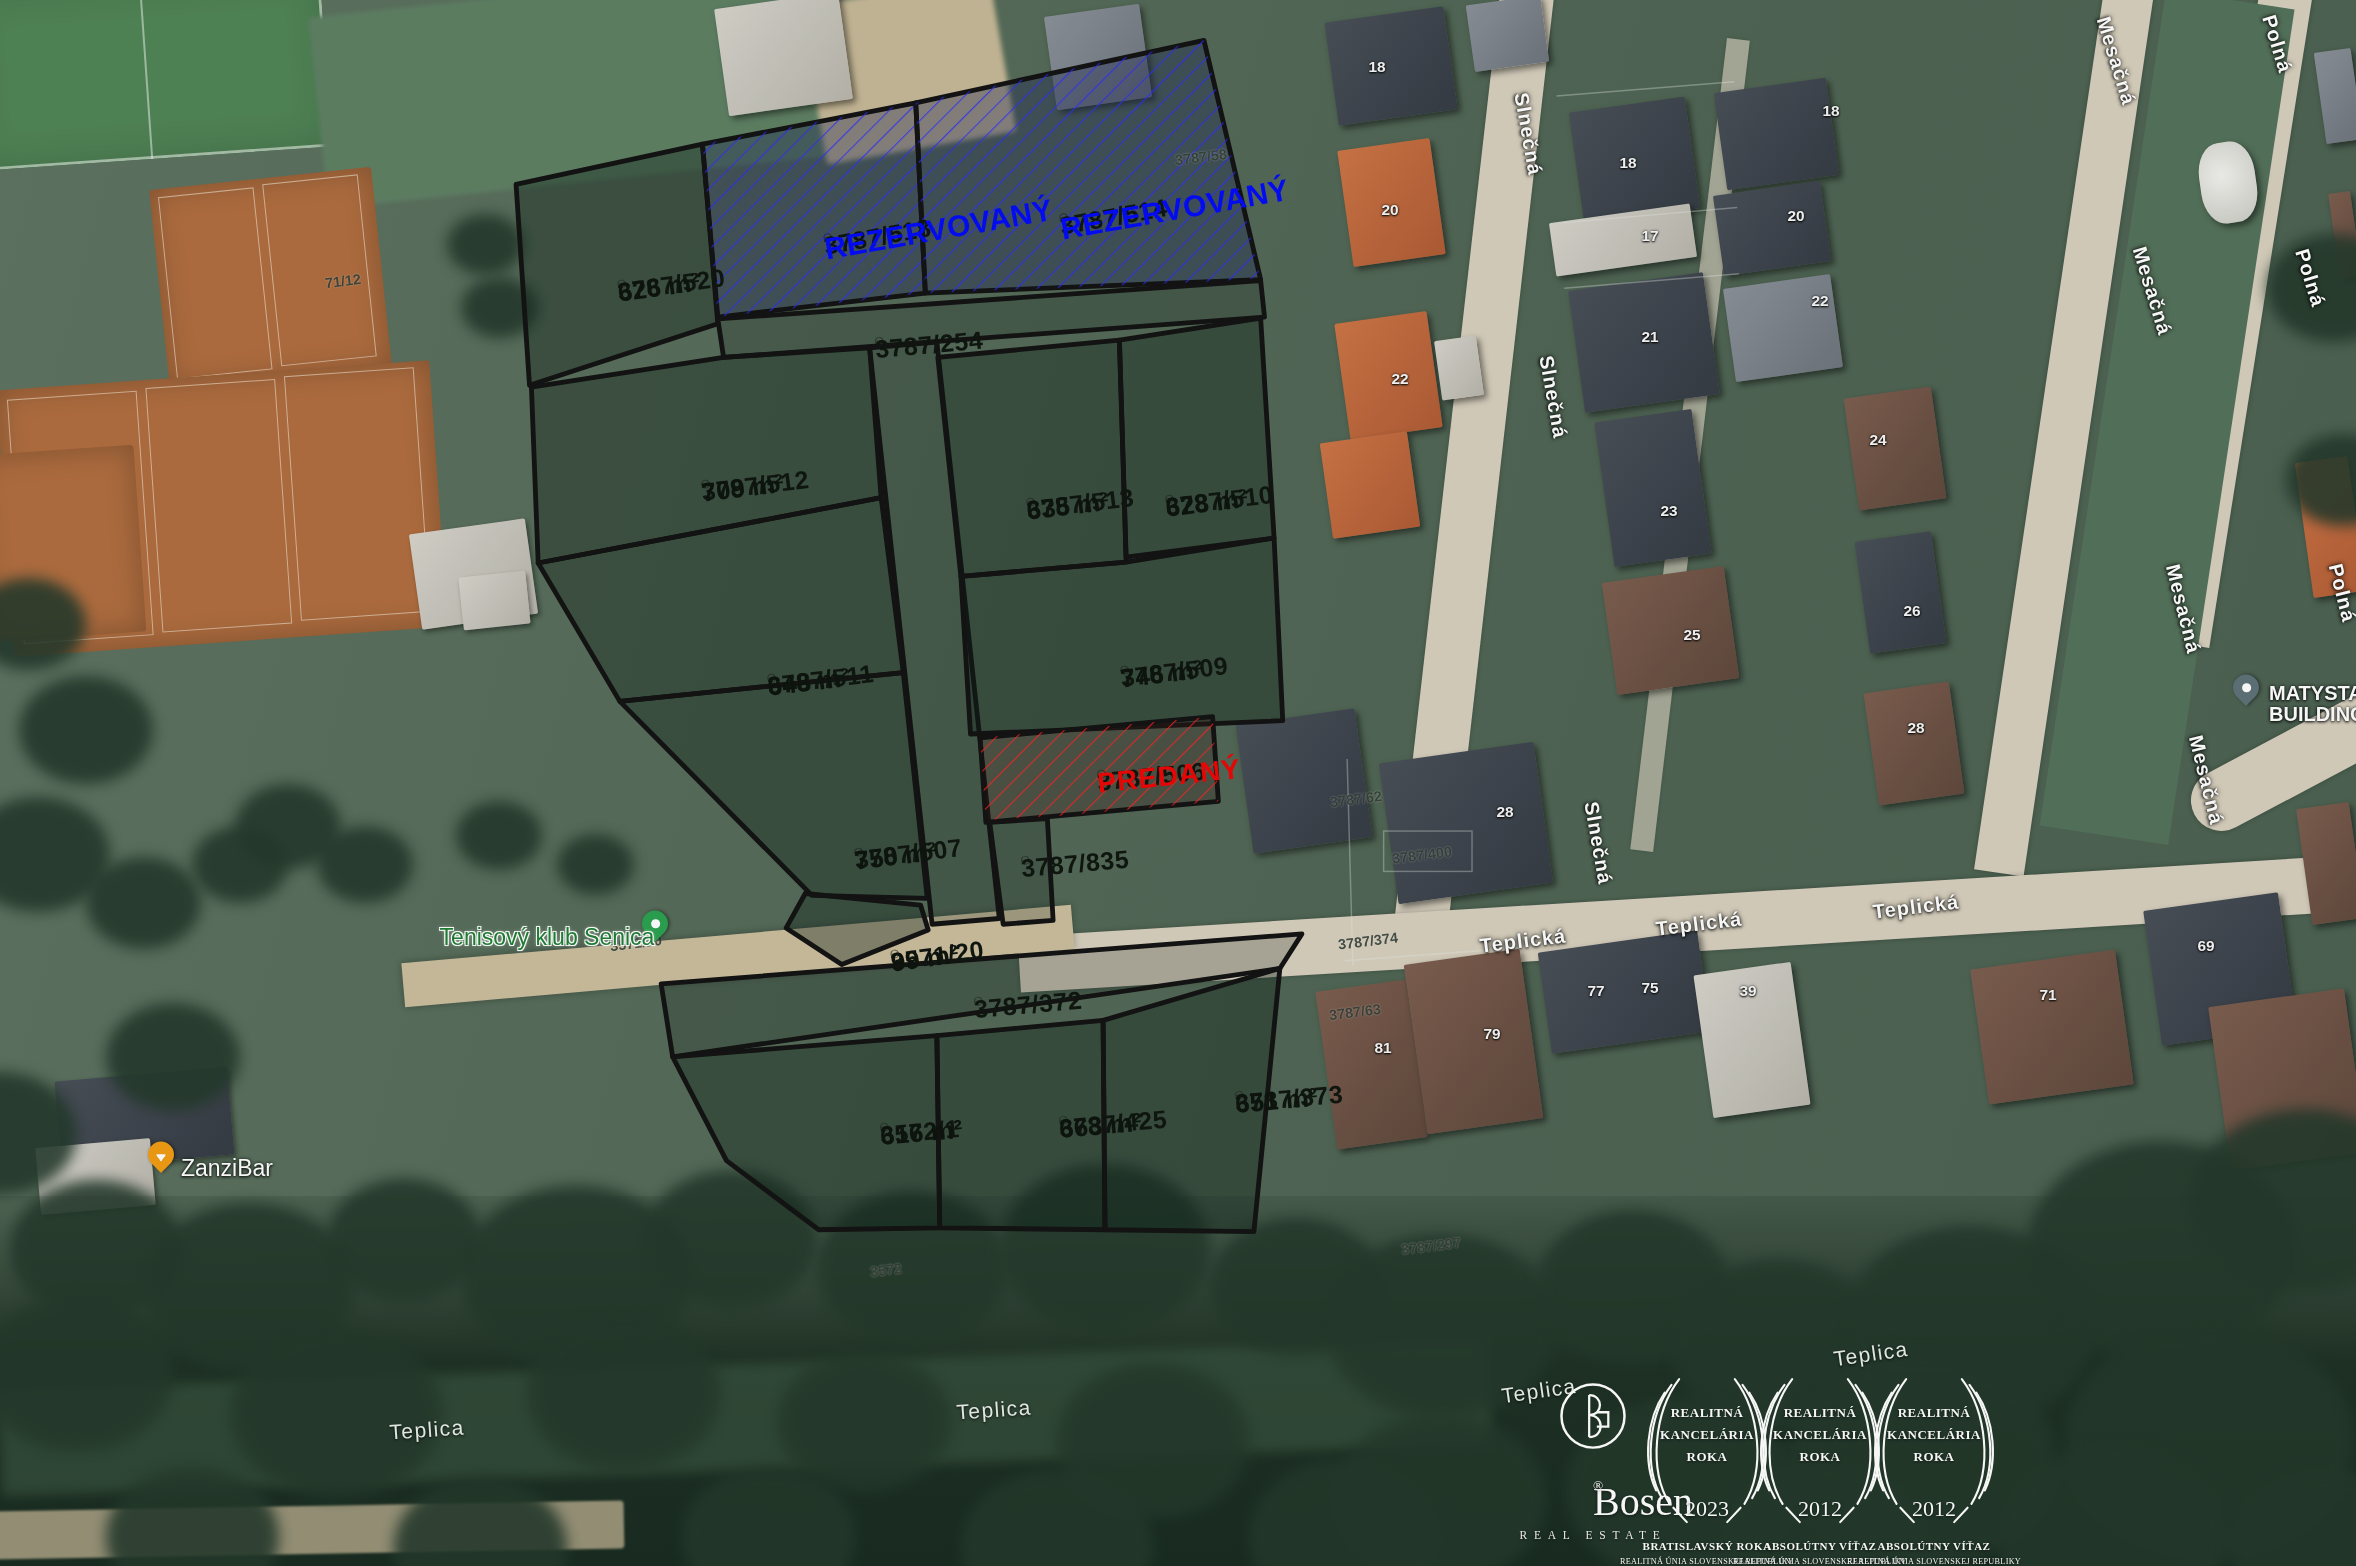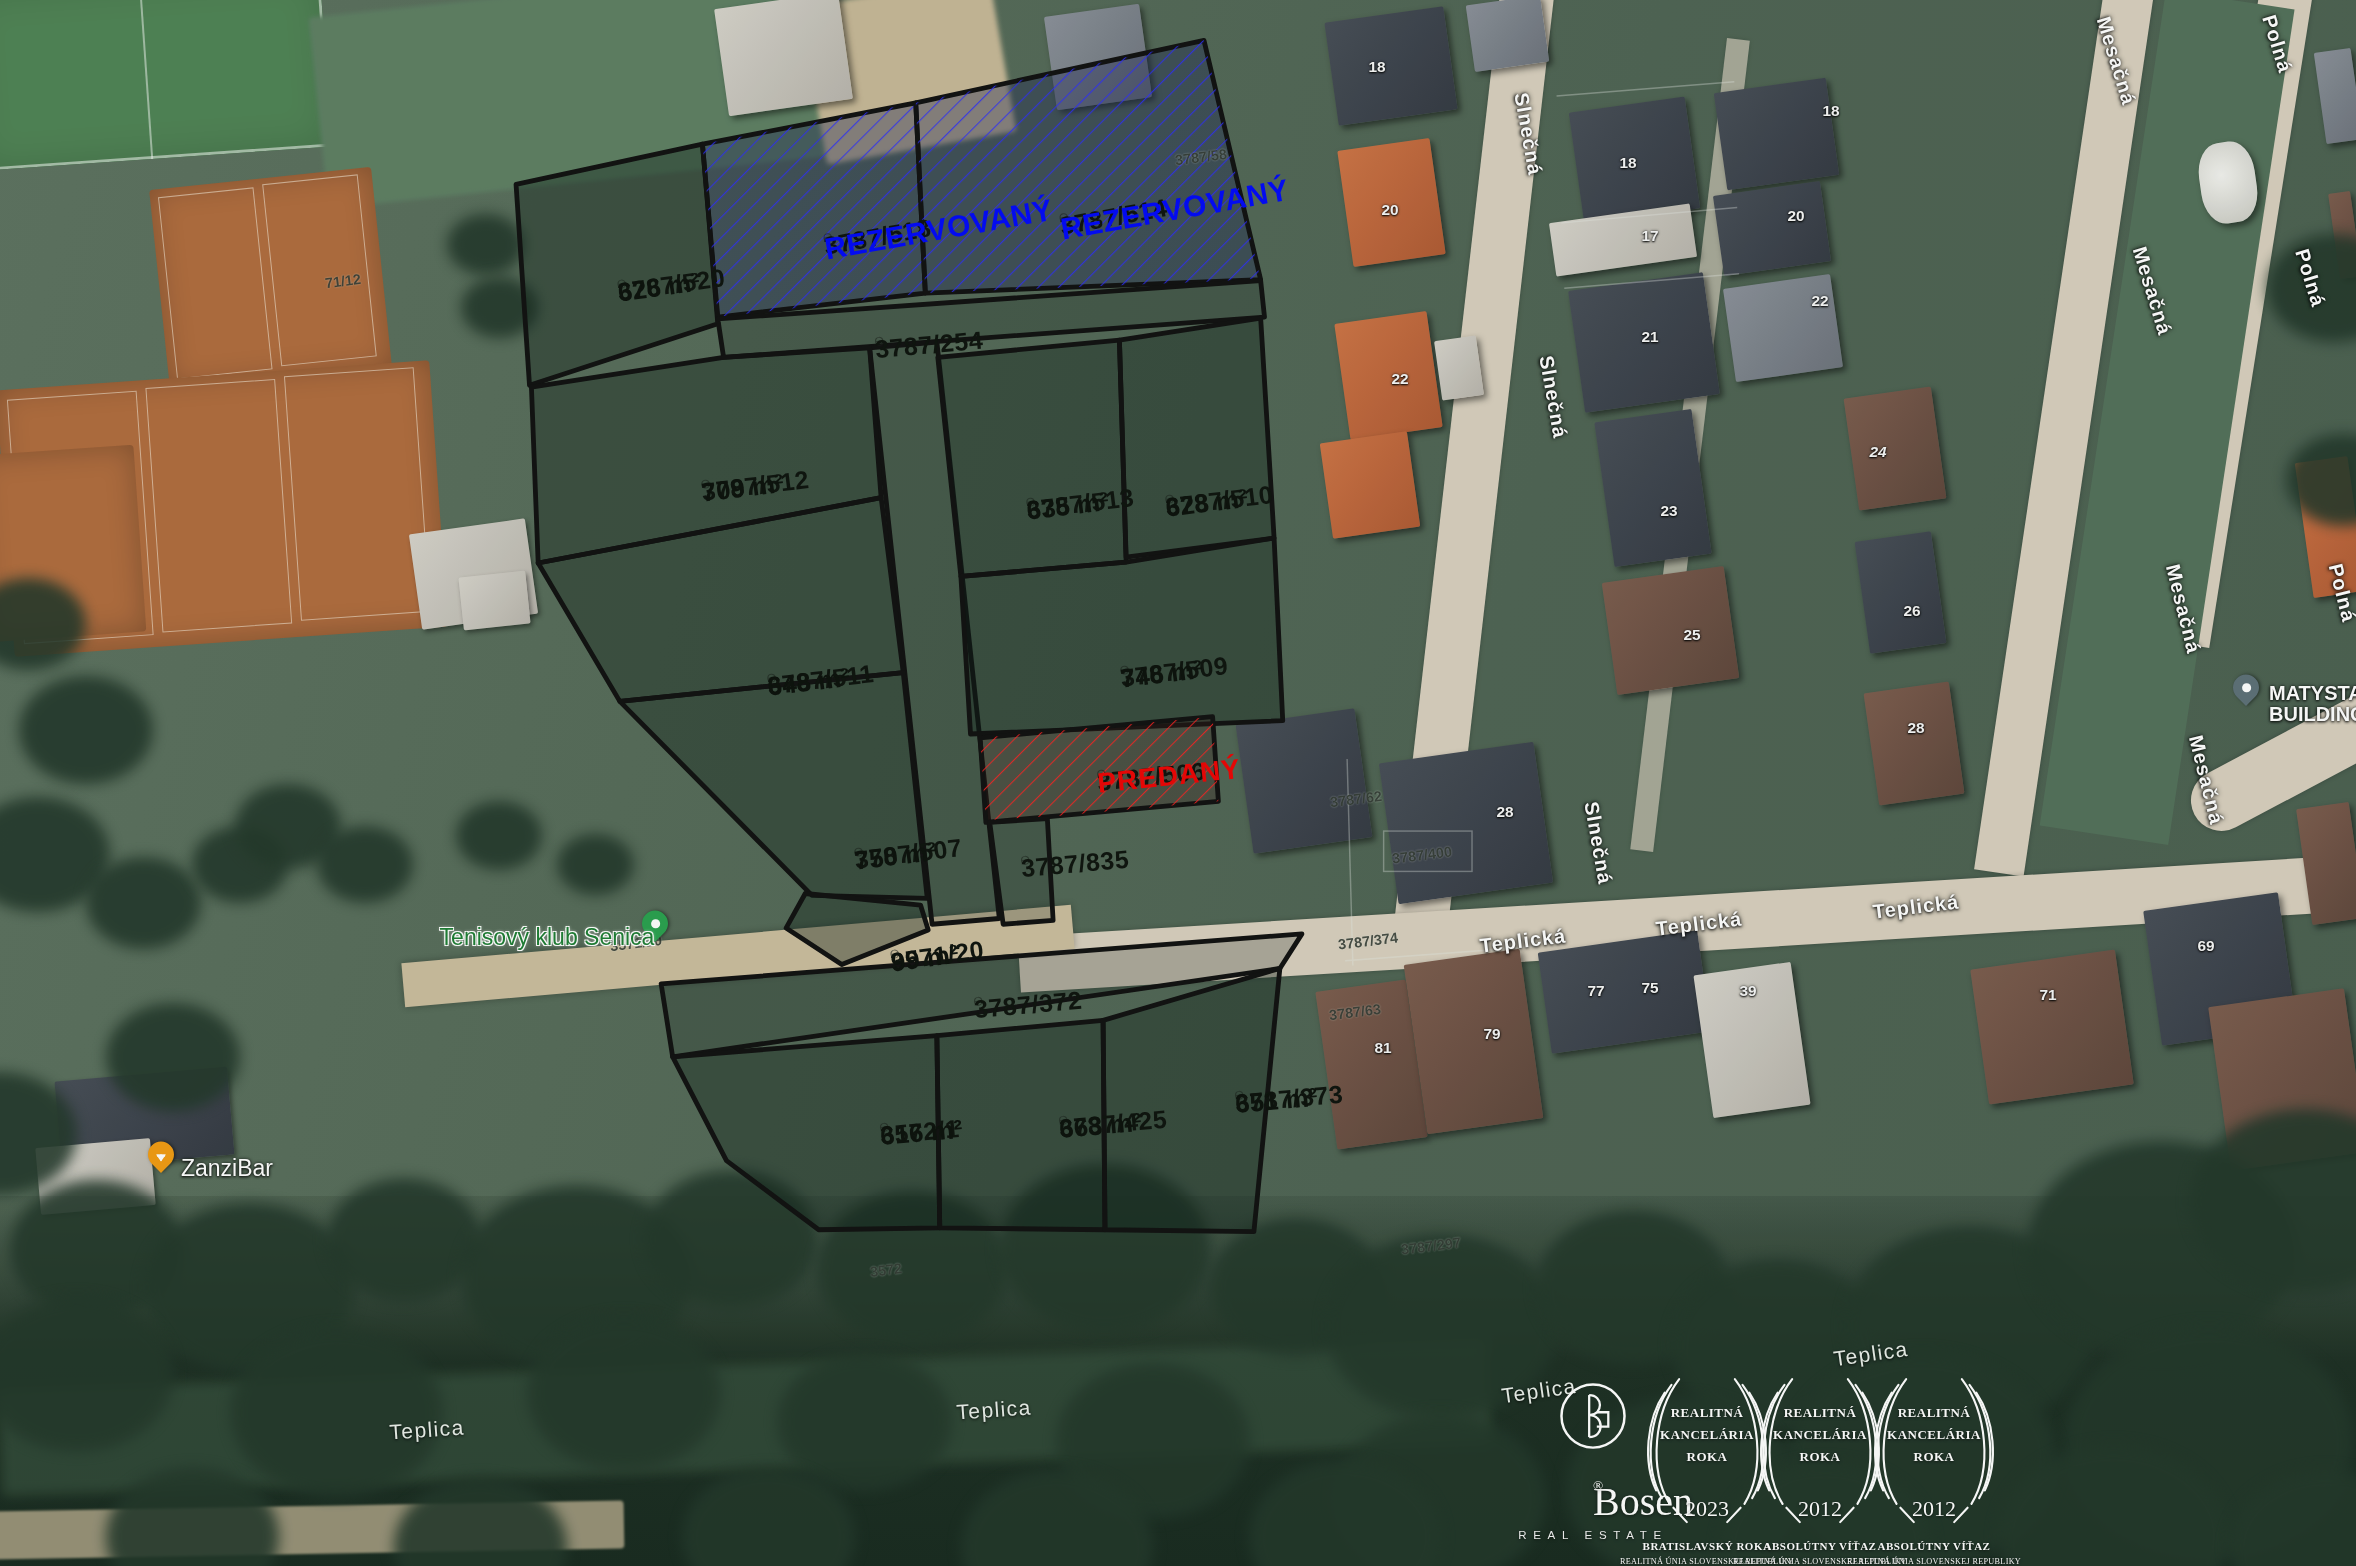--- a/index.html
+++ b/index.html
@@ -55,21 +55,21 @@
   .pin .martini{position:static;display:flex;flex-direction:column;align-items:center;transform:rotate(45deg);}
   .martini b{position:static;display:block;width:0;height:0;border-left:5.8px solid transparent;border-right:5.8px solid transparent;border-top:7.7px solid #fff;}
   .martini s{position:static;display:block;width:1.9px;height:5.8px;background:#fff;}
   .martini u{position:static;display:block;width:8.6px;height:1.9px;background:#fff;}
   
   .wm{color:#fff;}
   #wm-logo{left:1550px;top:1374px;width:86px;height:88px;}
   #wm-brand{left:1497px;top:1478px;width:192px;text-align:center;font-family:"Liberation Serif",serif;
             font-size:40px;color:#fff;text-shadow:0 1px 3.8px rgba(0,0,0,.6);}
   #wm-brand sup{font-size:13.4px;vertical-align:27px;}
-  #wm-tag{left:1497px;top:1529px;width:192px;text-align:center;font-family:Liberation Sans, sans-serif;
+  #wm-tag{left:1497px;top:1529px;width:192px;text-align:center;font-family:Liberation Serif, serif;
           font-size:11.5px;letter-spacing:6.7px;color:#f2f2f2;text-shadow:0 1px 2.9px rgba(0,0,0,.6);}
   .badge{width:144px;height:226px;top:1337px;color:#fff;font-family:"Liberation Serif",serif;text-align:center;
          text-shadow:0 1px 2.9px rgba(0,0,0,.65);}
   .badge svg{position:absolute;left:0;top:0;}
   .b-title{position:absolute;left:0;right:0;top:48px;font-size:13px;font-weight:700;line-height:22px;letter-spacing:0.5px;}
   .b-year{position:absolute;left:0;right:0;top:142px;font-size:22px;font-weight:400;}
   .b-sub{position:absolute;left:-19px;right:-19px;top:186px;font-size:11px;font-weight:700;letter-spacing:0.5px;}
   .b-sub2{position:absolute;left:-29px;right:-29px;top:203px;font-size:8.2px;letter-spacing:0.3px;}
   .tint{left:0;top:0;right:0;bottom:0;background:rgba(60,80,62,.05);pointer-events:none;}
 </style>
@@ -350,21 +350,21 @@
       <div class="housenum" style="left: 1628px; top: 163px;">18</div>
       <div class="housenum" style="left: 1390px; top: 210px;">20</div>
       <div class="housenum" style="left: 1650px; top: 236px;">17</div>
       <div class="housenum" style="left: 1650px; top: 337px;">21</div>
       <div class="housenum" style="left: 1400px; top: 379px;">22</div>
       <div class="housenum" style="left: 1669px; top: 511px;">23</div>
       <div class="housenum" style="left: 1692px; top: 635px;">25</div>
       <div class="housenum" style="left: 1831px; top: 111px;">18</div>
       <div class="housenum" style="left: 1796px; top: 216px;">20</div>
       <div class="housenum" style="left: 1820px; top: 301px;">22</div>
-      <div class="housenum" style="left: 1878px; top: 452px; font-style: italic;">24</div>
+      <div class="housenum" style="left: 1878px; top: 440px;">24</div>
       <div class="housenum" style="left: 1912px; top: 611px;">26</div>
       <div class="housenum" style="left: 1916px; top: 728px;">28</div>
       <div class="housenum" style="left: 1505px; top: 812px;">28</div>
       <div class="housenum" style="left: 2206px; top: 946px;">69</div>
       <div class="housenum" style="left: 2048px; top: 995px;">71</div>
       <div class="housenum" style="left: 1748px; top: 991px;">39</div>
       <div class="housenum" style="left: 1650px; top: 988px;">75</div>
       <div class="housenum" style="left: 1596px; top: 991px;">77</div>
       <div class="housenum" style="left: 1492px; top: 1034px;">79</div>
       <div class="housenum" style="left: 1383px; top: 1048px;">81</div>

